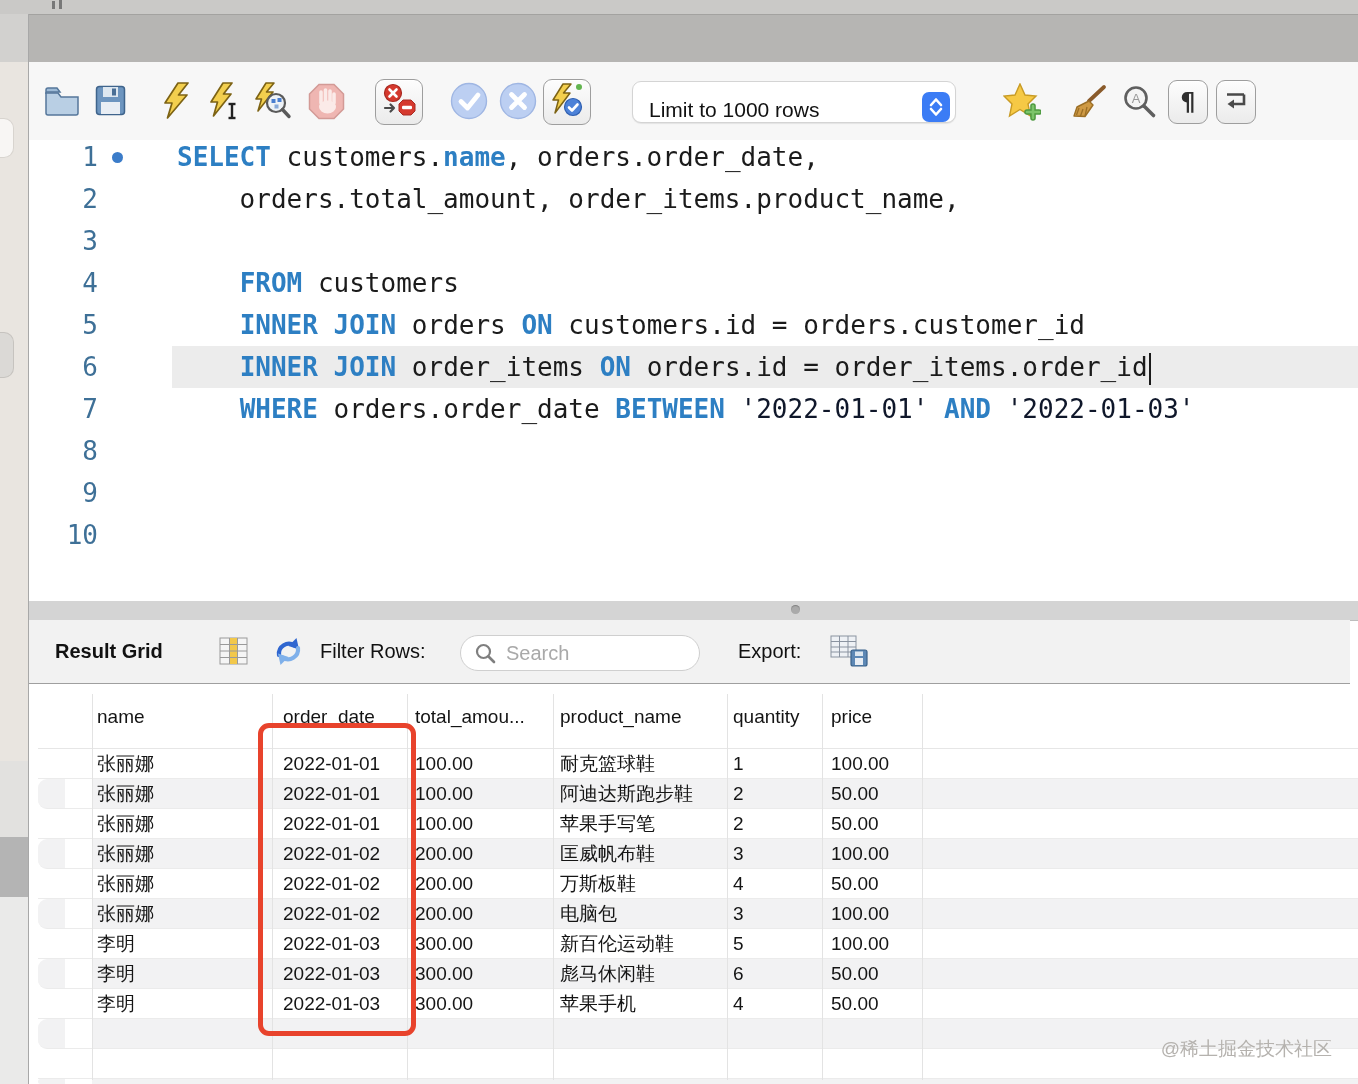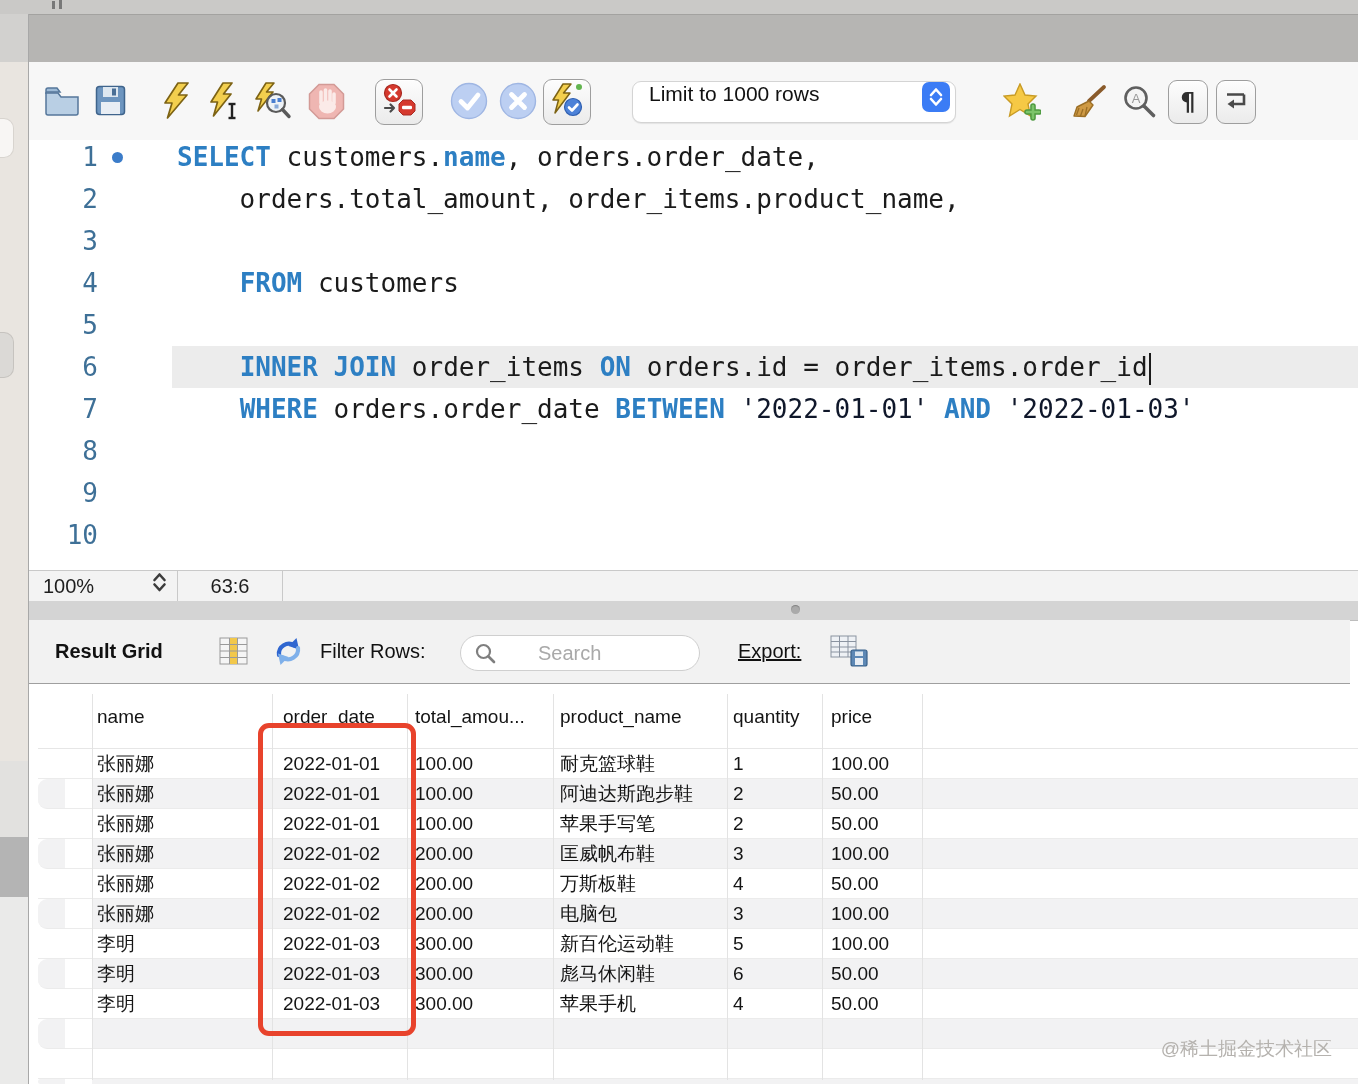--- a/index.html
+++ b/index.html
@@ -17,21 +17,21 @@
   .rail-c{left:0;top:837px;width:28px;height:60px;background:#b4b4b4;}
   .rail-d{left:0;top:897px;width:28px;height:187px;background:#eaeae9;}
   .rail-tab-white{left:0;top:118px;width:13px;height:38px;background:#f8f6f4;border:1px solid #d8d4cf;border-left:none;border-radius:0 10px 10px 0;}
   .rail-tab-gray{left:0;top:332px;width:13px;height:44px;background:#dbd9d6;border:1px solid #c6c3bf;border-left:none;border-radius:0 10px 10px 0;}
   .win-edge{left:28px;top:14px;width:1px;height:1070px;background:#a8a8a8;}
 
   
   .toolbar{left:29px;top:62px;width:1329px;height:78px;background:#f7f7f7;border-bottom:1px solid #d6d6d6;}
   .tico{position:absolute;display:flex;align-items:center;justify-content:center;}
   .ic-box{border:1px solid #9e9e9e;border-radius:9px;background:linear-gradient(#fdfdfd,#ebebeb);box-shadow:inset 0 1px 0 #fff;}
-  .limit-select{left:632px;top:81px;width:322px;height:40px;background:#fff;border:1px solid #d4d4d4;border-radius:9px;box-shadow:0 1px 1px rgba(0,0,0,.08);display:flex;align-items:flex-start;}
+  .limit-select{left:632px;top:81px;width:322px;height:40px;background:#fff;border:1px solid #d4d4d4;border-radius:9px;box-shadow:0 1px 1px rgba(0,0,0,.08);display:flex;align-items:flex-end;}
   .limit-select .val{font-size:21px;color:#111;padding-left:16px;flex:1;}
   .stepper{width:28px;height:30px;border-radius:7px;background:#3b7cf5;margin-right:5px;display:flex;align-items:center;justify-content:center;}
   .pilcrow{font-size:24px;font-weight:bold;color:#2f2f2f;font-family:"DejaVu Sans", sans-serif;}
 
   
   .editor-bg{left:29px;top:140px;width:1329px;height:430px;background:#fff;}
   .cur-line{left:172px;top:346px;width:1186px;height:42px;background:#ececec;}
   .ed-row{position:absolute;left:0;width:1358px;height:42px;}
   .ed-row .ln{position:absolute;left:28px;top:0;width:70px;height:42px;line-height:42px;text-align:right;
     font-family:"DejaVu Sans Mono", monospace;font-size:26px;color:#3e7097;}
@@ -48,21 +48,21 @@
   .sb-zoom{width:149px;justify-content:space-between;padding:0 10px 0 14px;box-sizing:border-box;}
   .sb-pos{width:104px;justify-content:center;}
   .splitter{left:29px;top:601px;width:1329px;height:19px;background:#d4d4d4;border-bottom:1px solid #bdbdbd;}
   .split-dot{left:791px;top:605px;width:9px;height:9px;border-radius:50%;background:#aaa;box-shadow:inset 0 1px 1px rgba(0,0,0,.25);}
 
   
   .rg-toolbar{left:29px;top:620px;width:1321px;height:63px;background:#f2f2f2;border-bottom:1px solid #9f9f9f;}
   .rg-title{position:absolute;left:26px;top:0;height:63px;line-height:63px;font-size:20px;font-weight:bold;color:#111;}
   .rg-label{position:absolute;top:0;height:63px;line-height:63px;font-size:20px;color:#111;}
   .search-pill{position:absolute;left:431px;top:15px;width:238px;height:34px;background:#fff;border:1px solid #cfcfcf;border-radius:18px;display:flex;align-items:center;}
-  .search-pill input{border:none;outline:none;flex:1;font-size:20px;color:#333;background:transparent;font-family:"Liberation Sans",sans-serif;margin-left:32px;}
+  .search-pill input{border:none;outline:none;flex:1;font-size:20px;color:#333;background:transparent;font-family:"Liberation Sans",sans-serif;}
   .search-pill input::placeholder{color:#a9a9a9;}
 
   
   .hdr-cell{position:absolute;top:699px;height:36px;line-height:36px;font-size:19px;color:#141414;}
   .grid-row{position:absolute;left:38px;width:1320px;height:29px;border-bottom:1px solid #ebebeb;}
   .grid-row.alt{background:#f2f2f3;border-radius:9px 0 0 9px;}
   .grid-row .gpatch{position:absolute;left:27px;top:0;width:27px;height:29px;background:#fff;}
   .grid-row .cell{position:absolute;top:0;height:29px;line-height:29px;font-size:19px;color:#151515;white-space:nowrap;}
   .vline{position:absolute;width:1px;background:#e3e3e3;top:694px;height:386px;}
   .hdr-sep{left:38px;top:748px;width:1320px;height:1px;background:#e6e6e6;}
@@ -275,20 +275,21 @@
       </div>
       <div class="ed-row" style="top: 220px;">
         <span class="ln">3</span>
       </div>
       <div class="ed-row" style="top: 262px;">
         <span class="ln">4</span>
         <span class="code"><span class="tk-id">    </span><span class="tk-kw">FROM</span><span class="tk-id"> customers</span></span>
       </div>
       <div class="ed-row" style="top: 304px;">
         <span class="ln">5</span>
+        <span class="code"><span class="tk-id">    </span><span class="tk-kw">INNER JOIN</span><span class="tk-id"> orders </span><span class="tk-kw">ON</span><span class="tk-id"> customers.id = orders.customer_id</span></span>
       </div>
       <div class="ed-row" style="top: 346px;">
         <span class="ln">6</span>
         <span class="code"><span class="tk-id">    </span><span class="tk-kw">INNER JOIN</span><span class="tk-id"> order_items </span><span class="tk-kw">ON</span><span class="tk-id"> orders.id = order_items.order_id</span><span class="caret"></span></span>
       </div>
       <div class="ed-row" style="top: 388px;">
         <span class="ln">7</span>
         <span class="code"><span class="tk-id">    </span><span class="tk-kw">WHERE</span><span class="tk-id"> orders.order_date </span><span class="tk-kw">BETWEEN</span><span class="tk-id"> </span><span class="tk-str">'2022-01-01'</span><span class="tk-id"> </span><span class="tk-kw">AND</span><span class="tk-id"> </span><span class="tk-str">'2022-01-03'</span></span>
       </div>
       <div class="ed-row" style="top: 430px;">
@@ -297,37 +298,20 @@
       <div class="ed-row" style="top: 472px;">
         <span class="ln">9</span>
         <span class="code"></span>
       </div>
       <div class="ed-row" style="top: 514px;">
         <span class="ln">10</span>
         <span class="code"></span>
       </div>
     </div>
 
-  <div class="abs statusbar">
-    <div class="sb-cell sb-zoom">
-      <span>100%</span>
-      <span>
-        <svg width="15" height="23" viewBox="0 0 15 23">
-            <g stroke="#3c3c3c" stroke-width="2.6" fill="none" stroke-linecap="round" stroke-linejoin="round">
-              <polyline points="2.5,9 7.5,3.5 12.5,9"></polyline>
-              <polyline points="2.5,13.5 7.5,19 12.5,13.5"></polyline>
-            </g>
-          </svg>
-      </span>
-    </div>
-    <div class="sb-cell sb-pos">
-      <span>63:6</span>
-    </div>
-    <div class="sb-cell" style="flex:1;border-right:none;"></div>
-  </div>
 
   <div class="abs splitter"></div>
   <div class="abs split-dot"></div>
 
   <div class="abs rg-toolbar">
     <span class="rg-title">Result Grid</span>
 
     <span class="tico" style="left:190px;top:17px;">
       <span>
         <svg width="29" height="28" viewBox="0 0 29 28">
@@ -354,21 +338,21 @@
     <span class="search-pill">
       <span style="margin:0 8px 0 14px;display:flex;">
         <svg width="21" height="21" viewBox="0 0 21 21">
             <circle cx="8.5" cy="8.5" r="6.5" fill="none" stroke="#7f7f7f" stroke-width="2.2"></circle>
             <line x1="13.5" y1="13.5" x2="19" y2="19" stroke="#7f7f7f" stroke-width="2.6" stroke-linecap="round"></line>
           </svg>
       </span>
       <input type="text" placeholder="Search" style="">
     </span>
 
-    <span class="rg-label" style="left:709px;text-decoration:underline;">Export:</span>
+    <span class="rg-label" style="left:709px;">Export:</span>
 
     <span class="tico" style="left:801px;top:15px;">
       <span>
         <svg width="38" height="33" viewBox="0 0 38 33">
             <rect x="1" y="1" width="25" height="21" fill="#eef1f5" stroke="#8a93a0"></rect>
             <path d="M1 6.5 H26 M1 12 H26 M1 17 H26 M9.5 1 V22 M18 1 V22" stroke="#8a93a0" fill="none"></path>
             <rect x="21" y="15" width="16" height="16" rx="2" fill="#5d88b5" stroke="#39618a" stroke-width="1.2"></rect>
             <rect x="25" y="23" width="8" height="7" fill="#e9eef4"></rect>
             <rect x="25" y="16.5" width="8" height="4.5" fill="#dde7f0"></rect>
           </svg>

